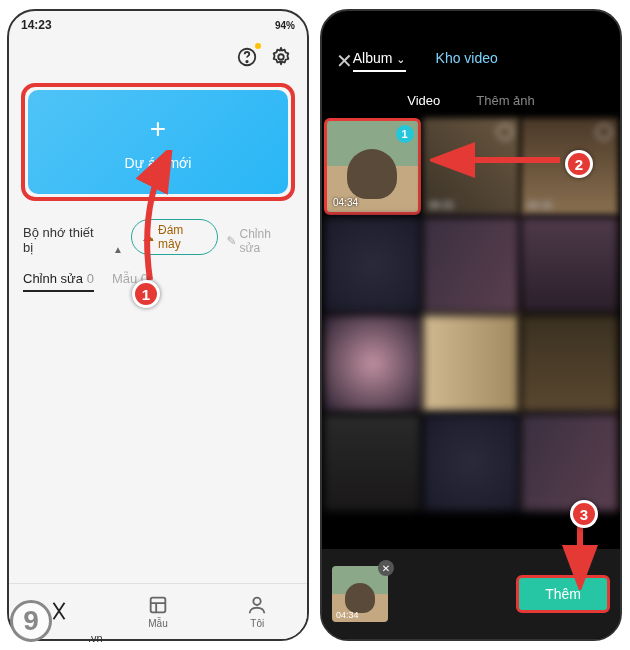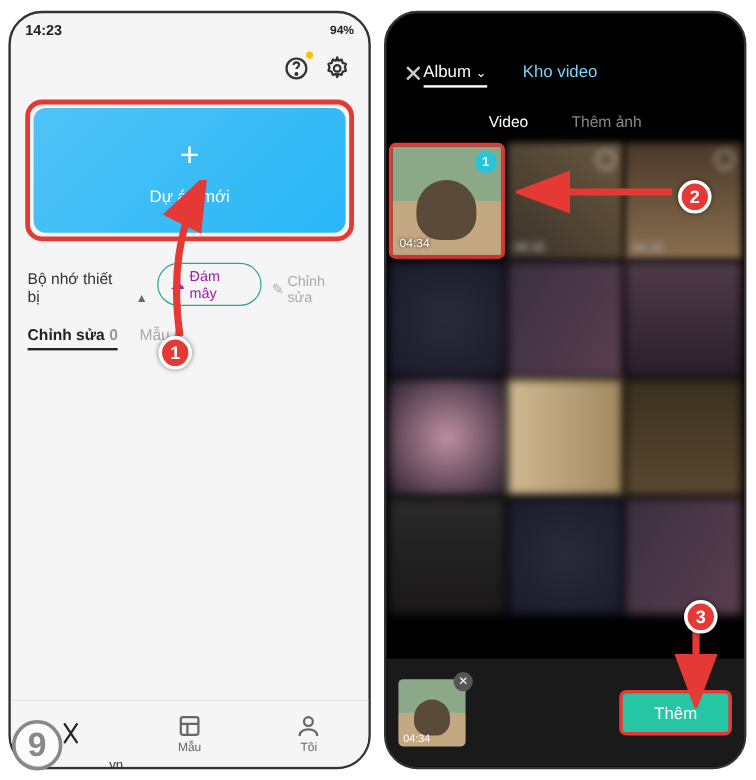--- a/index.html
+++ b/index.html
@@ -13,25 +13,25 @@
 .status-icons{display:flex;gap:4px;align-items:center;font-size:10px}
 .topbar{display:flex;justify-content:flex-end;gap:10px;padding:6px 14px;align-items:center}
 .icon-btn{width:24px;height:24px;display:flex;align-items:center;justify-content:center;color:#333;position:relative}
 .help-dot{position:absolute;top:-2px;right:-2px;width:6px;height:6px;border-radius:50%;background:#ffc107}
 .new-project{margin:8px 12px;border:4px solid #e53935;border-radius:14px;padding:3px}
 .new-project-inner{background:linear-gradient(135deg,#4fc3f7,#29b6f6);border-radius:10px;height:104px;display:flex;flex-direction:column;align-items:center;justify-content:center;color:#fff;gap:10px}
 .plus{font-size:28px;font-weight:300}
 .np-label{font-size:14px;font-weight:500}
 .storage-row{display:flex;align-items:flex-end;padding:10px 14px;gap:8px;font-size:13px;color:#333}
 .storage-label{font-weight:500}
-.cloud-btn{border:1.5px solid #26a69a;color:#a21caf;border-radius:20px;padding:3px 10px;font-size:12px;display:flex;align-items:center;gap:4px}
+.cloud-btn{border:1.5px solid #26a69a;color:#a16207;border-radius:20px;padding:3px 10px;font-size:12px;display:flex;align-items:center;gap:4px}
 .edit-btn{color:#aaa;font-size:12px;margin-left:auto;display:flex;align-items:center;gap:3px}
 .tabs-left{display:flex;gap:18px;padding:6px 14px;font-size:13px}
 .tab-l{color:#aaa}
-.tab-l.active{color:#222;font-weight:700;border-bottom:2px solid #222;padding-bottom:4px}
+.tab-l.active{color:#222;font-weight:400;border-bottom:2px solid #222;padding-bottom:4px}
 .empty{position:absolute;top:400px;left:0;right:0;text-align:center;color:#999;font-size:12px;line-height:1.6}
 .navbar{position:absolute;bottom:0;left:0;right:0;height:56px;display:flex;justify-content:space-around;align-items:center;border-top:1px solid #e0e0e0;background:#f5f5f5}
 .nav-item{display:flex;flex-direction:column;align-items:center;font-size:10px;color:#666;gap:2px}
 .nav-item.active{color:#222}
 .nav-item svg{width:22px;height:22px}
 .picker-head{display:flex;align-items:center;padding:10px 14px;color:#eee}
 .close-x{font-size:20px;color:#ccc}
 .picker-tabs{flex:1;display:flex;gap:30px;font-size:14px}
 .ptab{color:#7dd3fc}
 .ptab.active{color:#fff;border-bottom:2px solid #fff;padding-bottom:4px}

